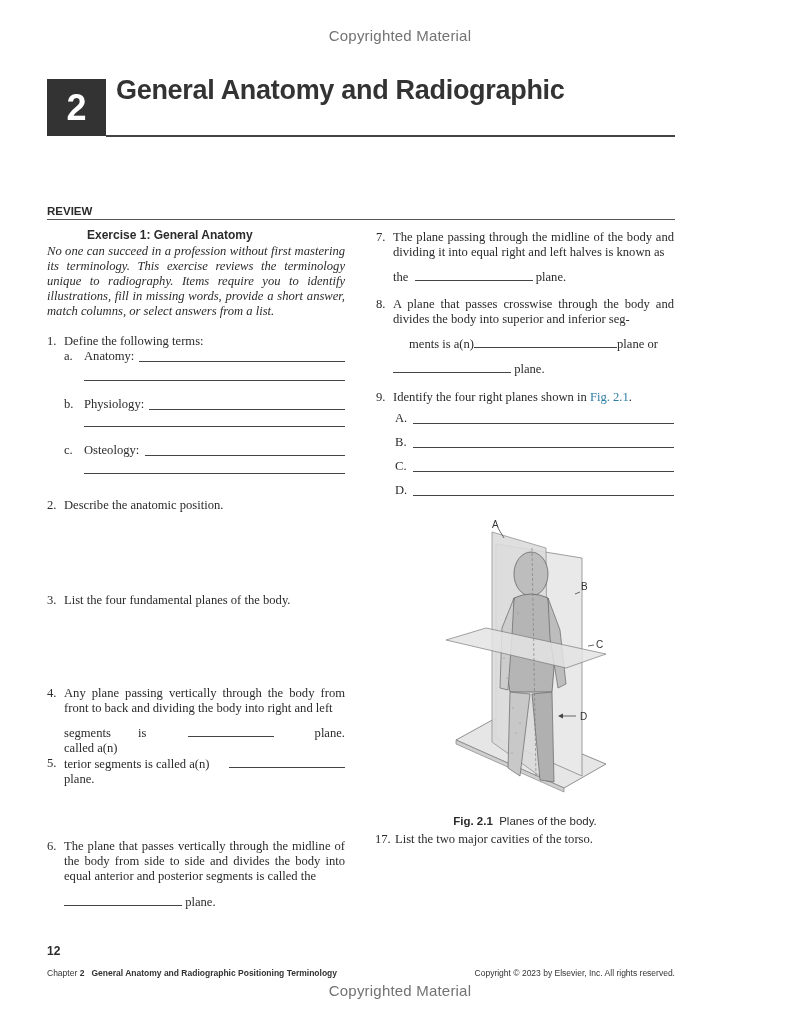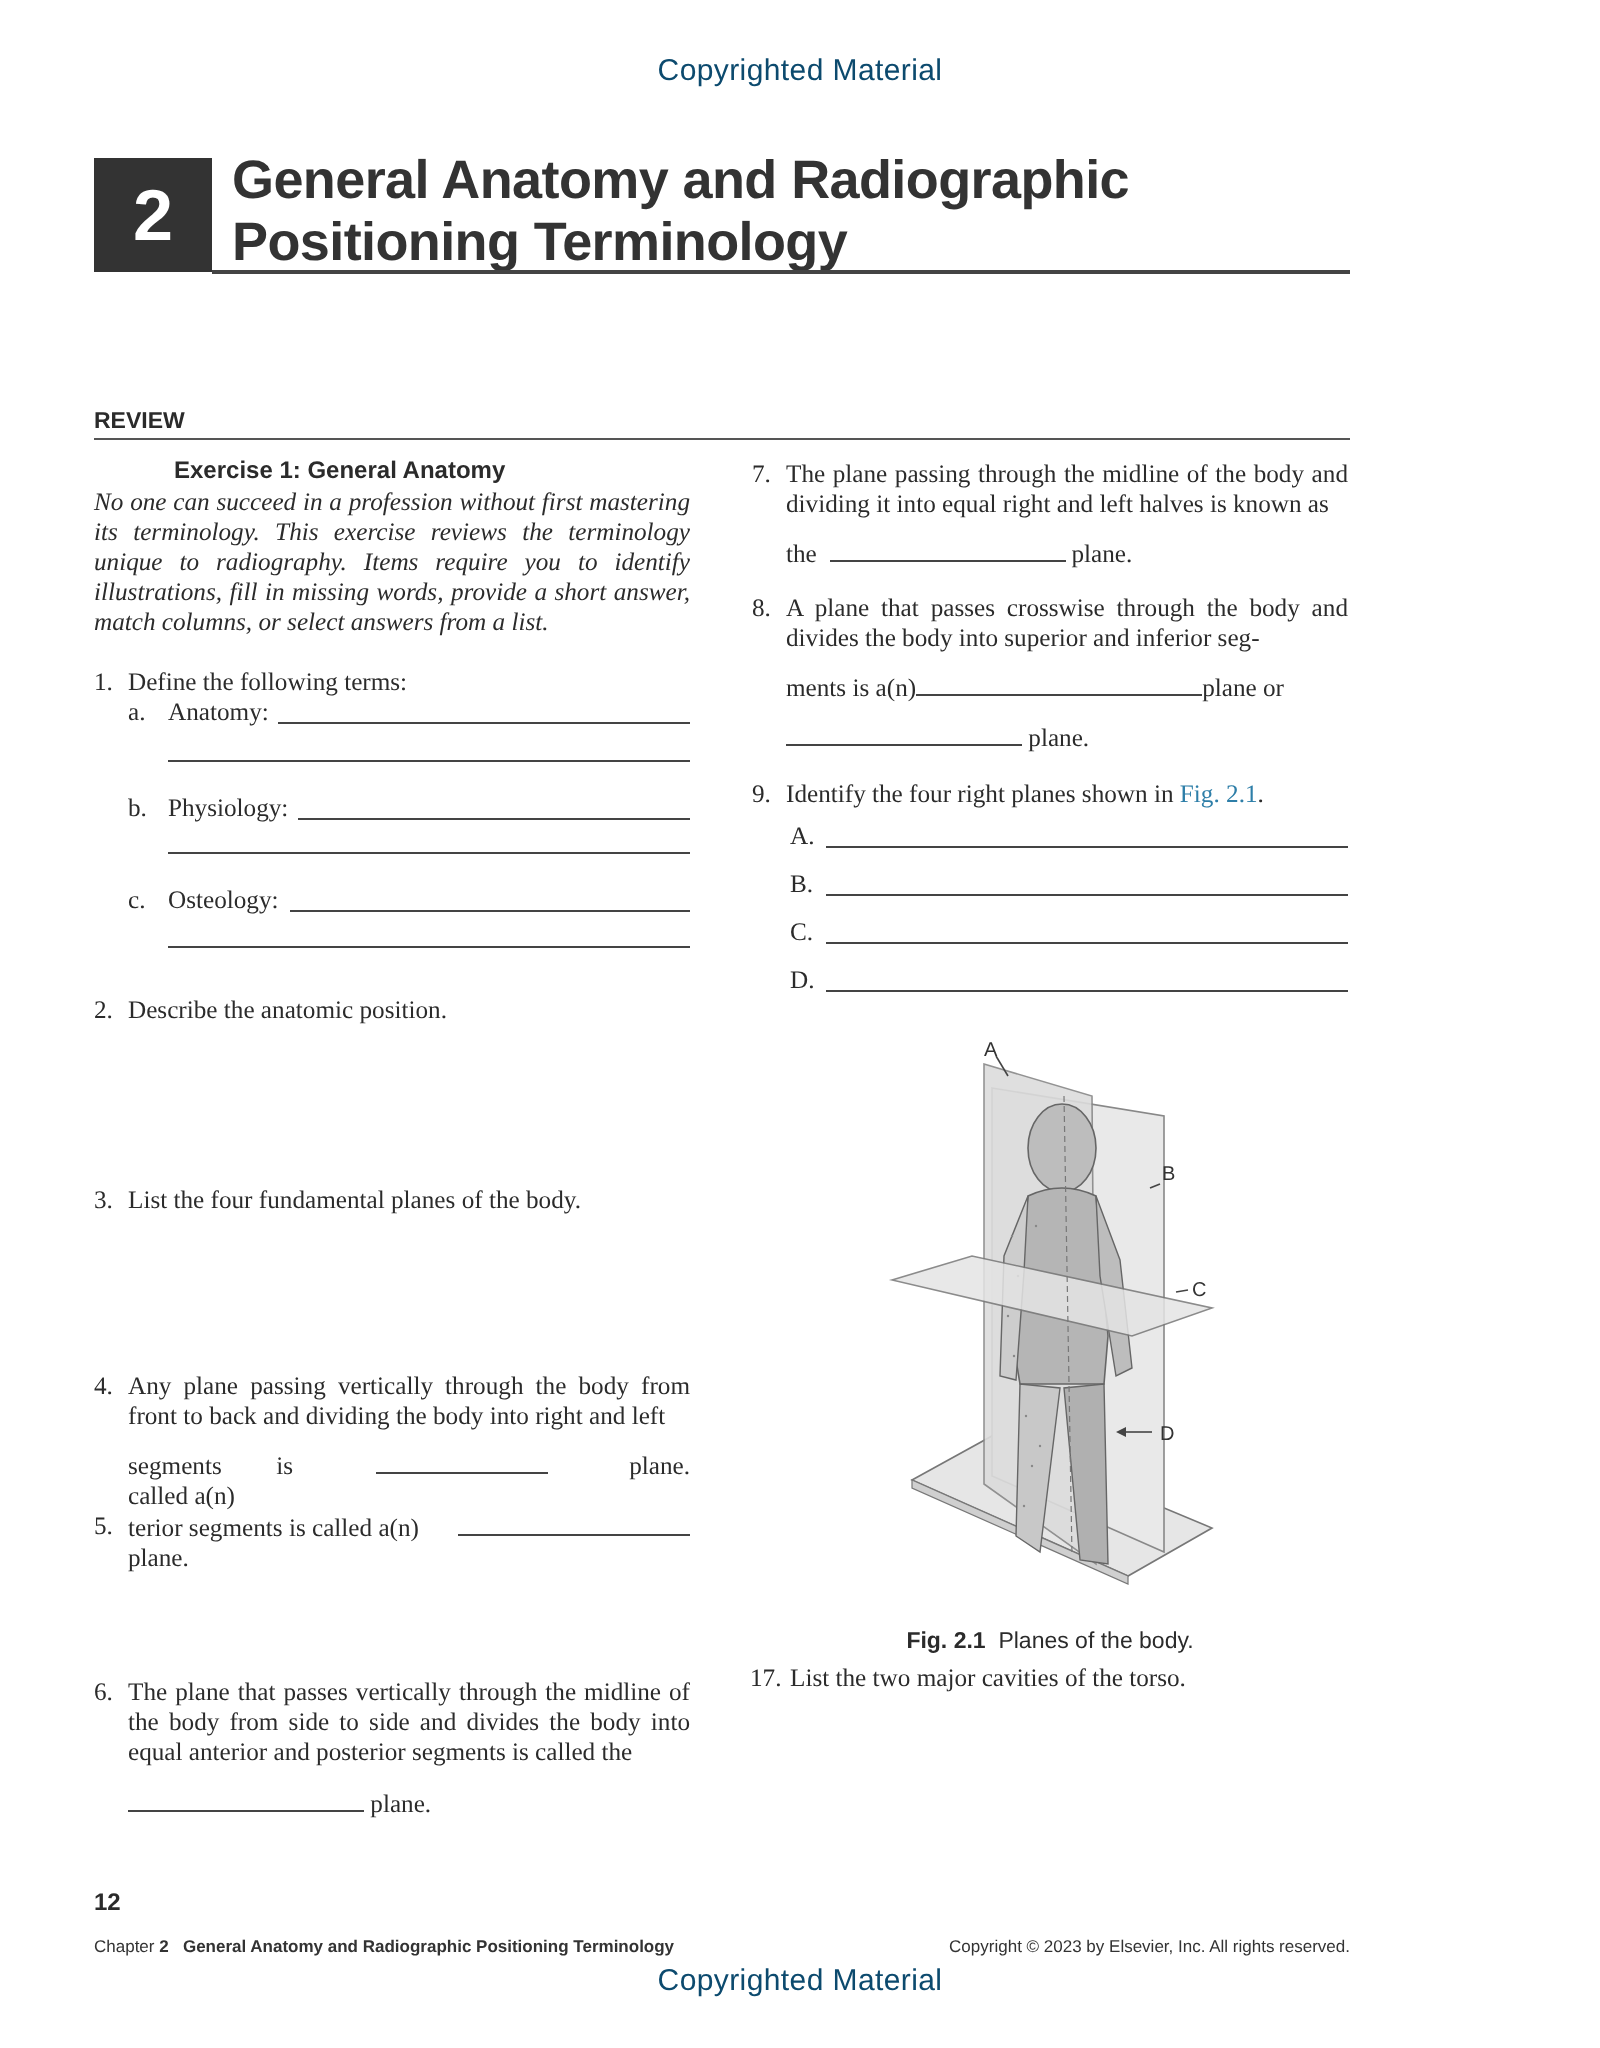--- a/index.html
+++ b/index.html
@@ -1,20 +1,20 @@
 <!DOCTYPE html>
 <html><head>
 <meta charset="utf-8">
 <style>
   * { box-sizing: border-box; margin: 0; padding: 0; }
   html, body { width: 800px; height: 1024px; background: #ffffff; overflow: hidden; }
   body { position: relative; font-family: "Liberation Serif", "DejaVu Serif", serif; color: #2b2b2b; }
 
   .watermark { position: absolute; left: 0; width: 800px; text-align: center;
-    font-family: "Liberation Sans", sans-serif; font-size: 15px; color: #0c4a6e; letter-spacing: 0.2px; }
+    font-family: "Liberation Sans", sans-serif; font-size: 15px; color: #737373; letter-spacing: 0.2px; }
   .wm-top { top: 27px; }
   .wm-bottom { top: 982px; }
 
   .chapter-head { position: absolute; left: 47px; top: 79px; width: 628px; height: 58px; }
   .chapter-box { position: absolute; left: 0; top: 0; width: 59px; height: 57px; background: #333333;
     color: #ffffff; font-family: "Liberation Sans", sans-serif; font-weight: bold; font-size: 36px;
     display: flex; align-items: center; justify-content: center; }
   .chapter-title { position: absolute; left: 69px; top: -4px; font-family: "Liberation Sans", sans-serif;
     font-weight: bold; font-size: 27px; line-height: 31px; color: #333333; letter-spacing: -0.3px; }
   .chapter-rule { position: absolute; left: 59px; right: 0; top: 56px; height: 1.5px; background: #444; }
@@ -62,21 +62,20 @@
 </style>
 </head>
 <body>
 
 <div class="watermark wm-top">Copyrighted Material</div>
 
 <div class="chapter-head">
   <div class="chapter-box">2</div>
   <div class="chapter-title">
     <div>General Anatomy and Radiographic</div>
-    <div>Positioning Terminology</div>
   </div>
   <div class="chapter-rule"></div>
 </div>
 
 <div class="review">
   <div class="review-label">REVIEW</div>
   <div class="review-rule"></div>
 </div>
 
 <div class="col col-left">
@@ -161,21 +160,21 @@
     <div class="q-body" style="margin-top:9px;">
       <span>the</span>
       <span class="blank" style="width:118px; margin-left:3px;"></span>
       <span>plane.</span>
     </div>
   </div>
 
   <div class="q" style="top:67px;">
     <span class="q-num">8.</span>
     <div class="q-body">A plane that passes crosswise through the body and divides the body into superior and inferior seg-</div>
-    <div class="q-body" style="margin-top:9px; display:flex; justify-content:flex-start; align-items:baseline;">
+    <div class="q-body" style="margin-top:9px; display:flex; justify-content:center; align-items:baseline;">
       <span>ments is a(n)</span>
       <span class="blank" style="width:143px;"></span>
       <span>plane or</span>
     </div>
     <div class="q-body" style="margin-top:9px;">
       <span class="blank" style="width:118px;"></span>
       <span>plane.</span>
     </div>
   </div>
 

